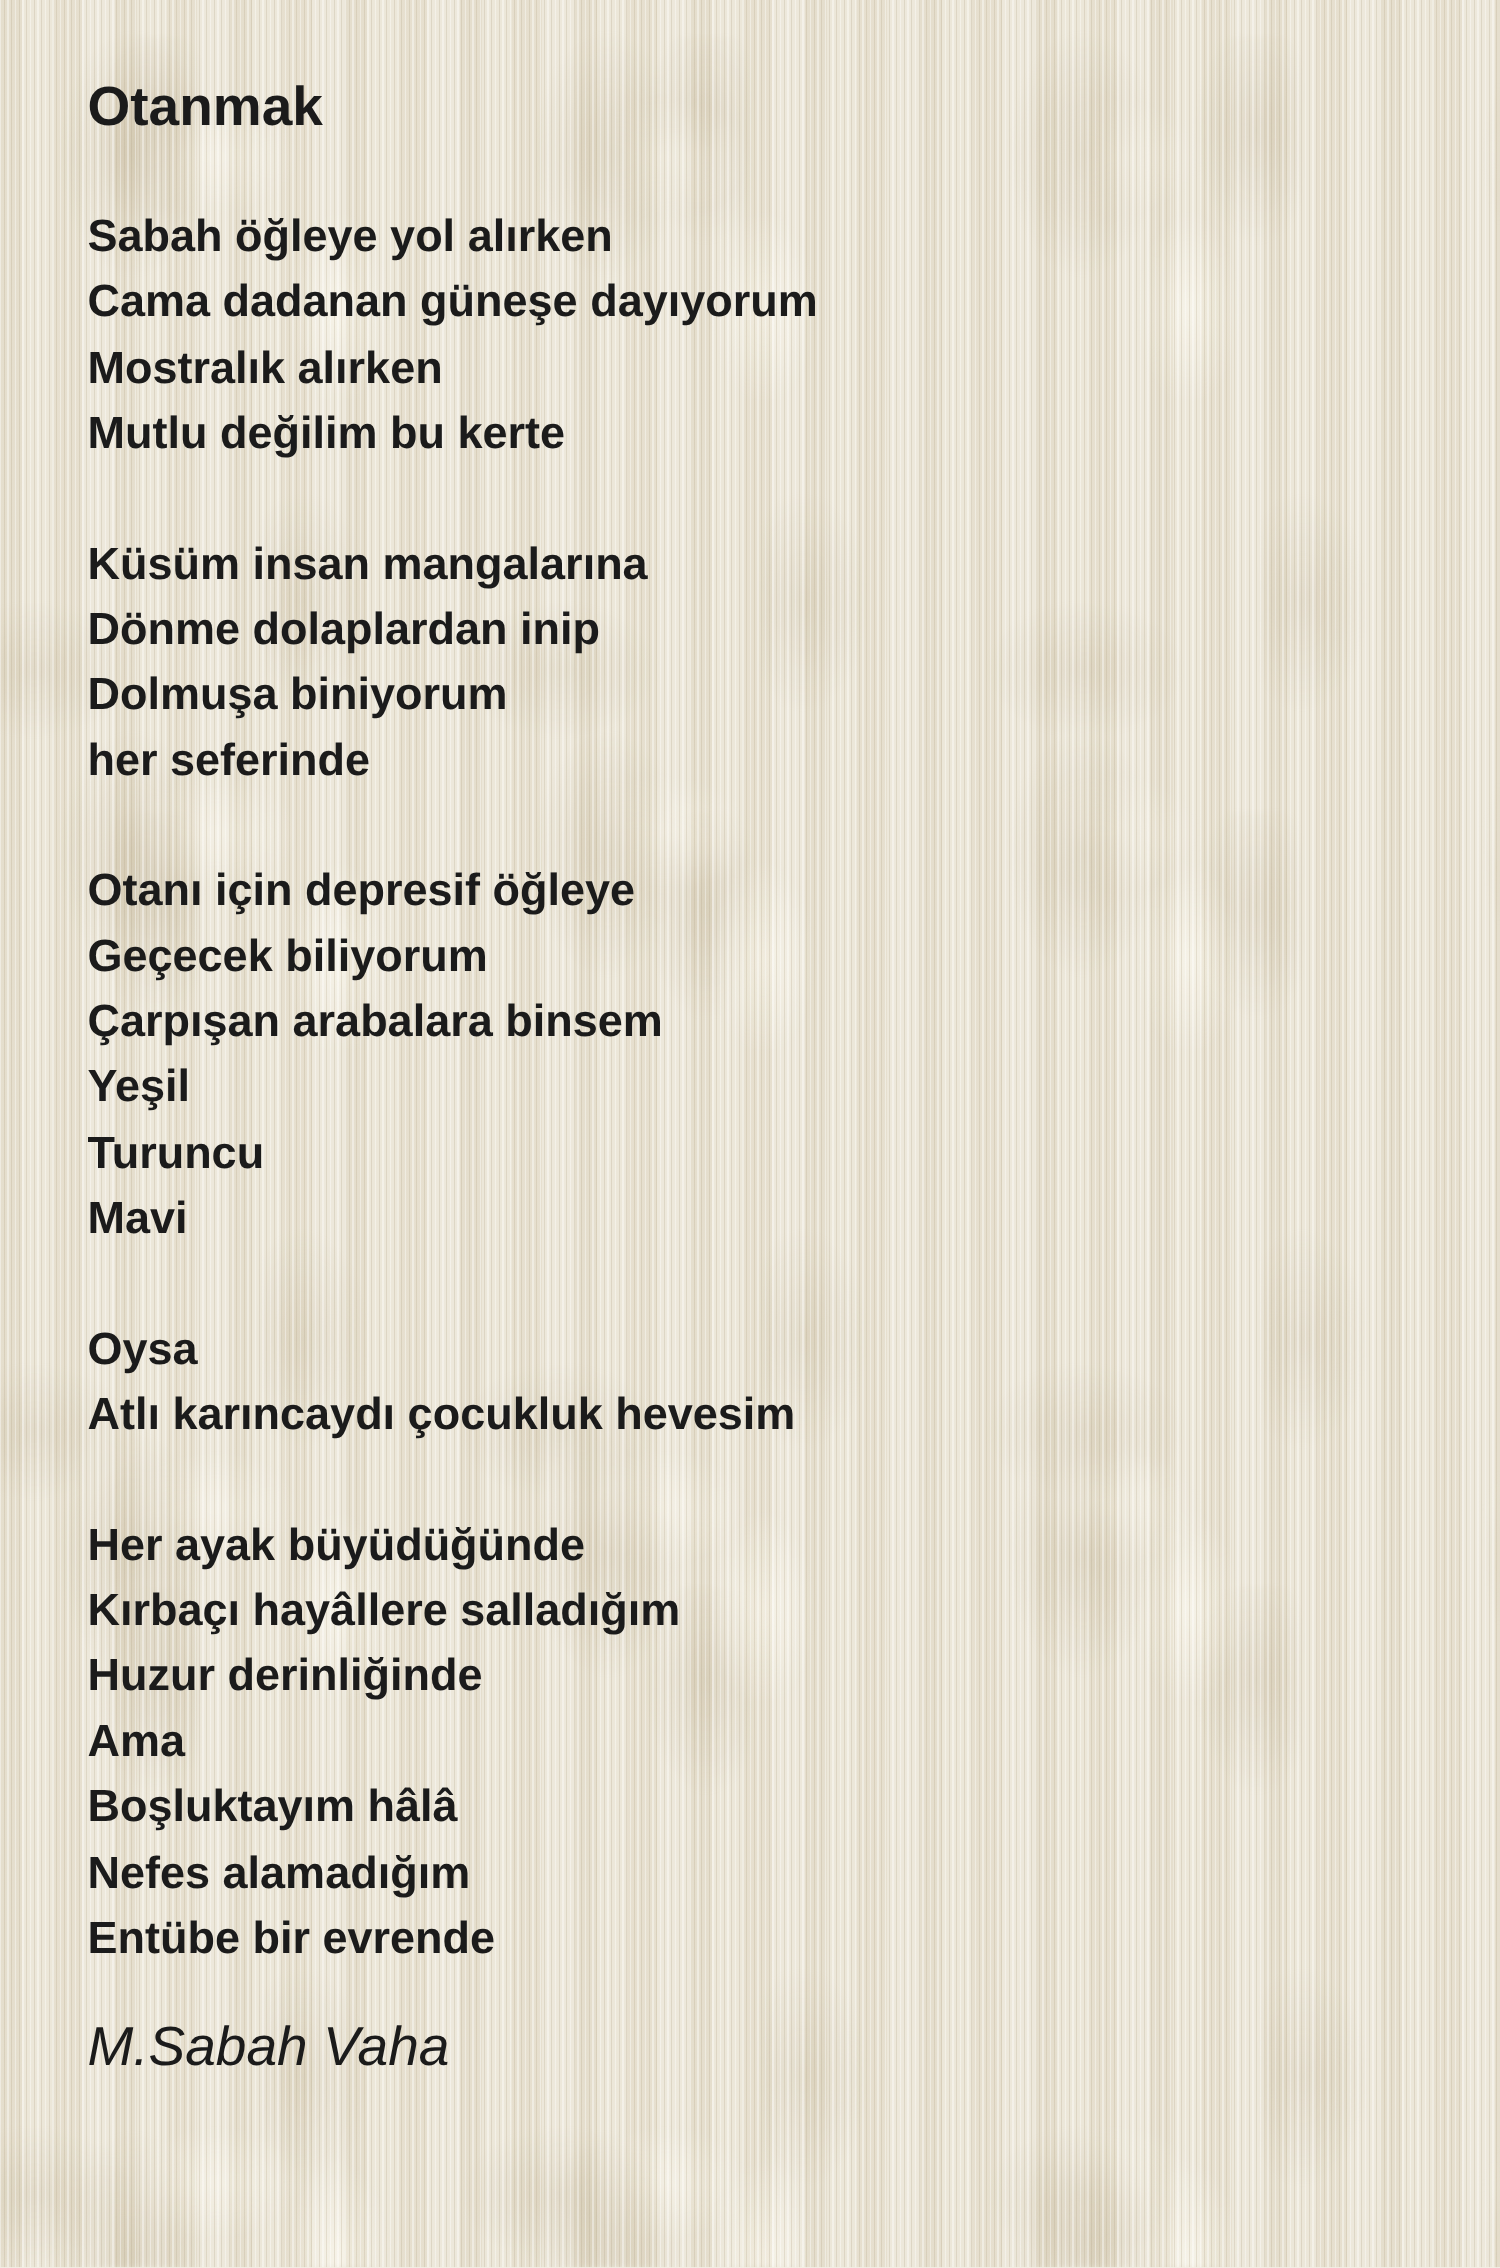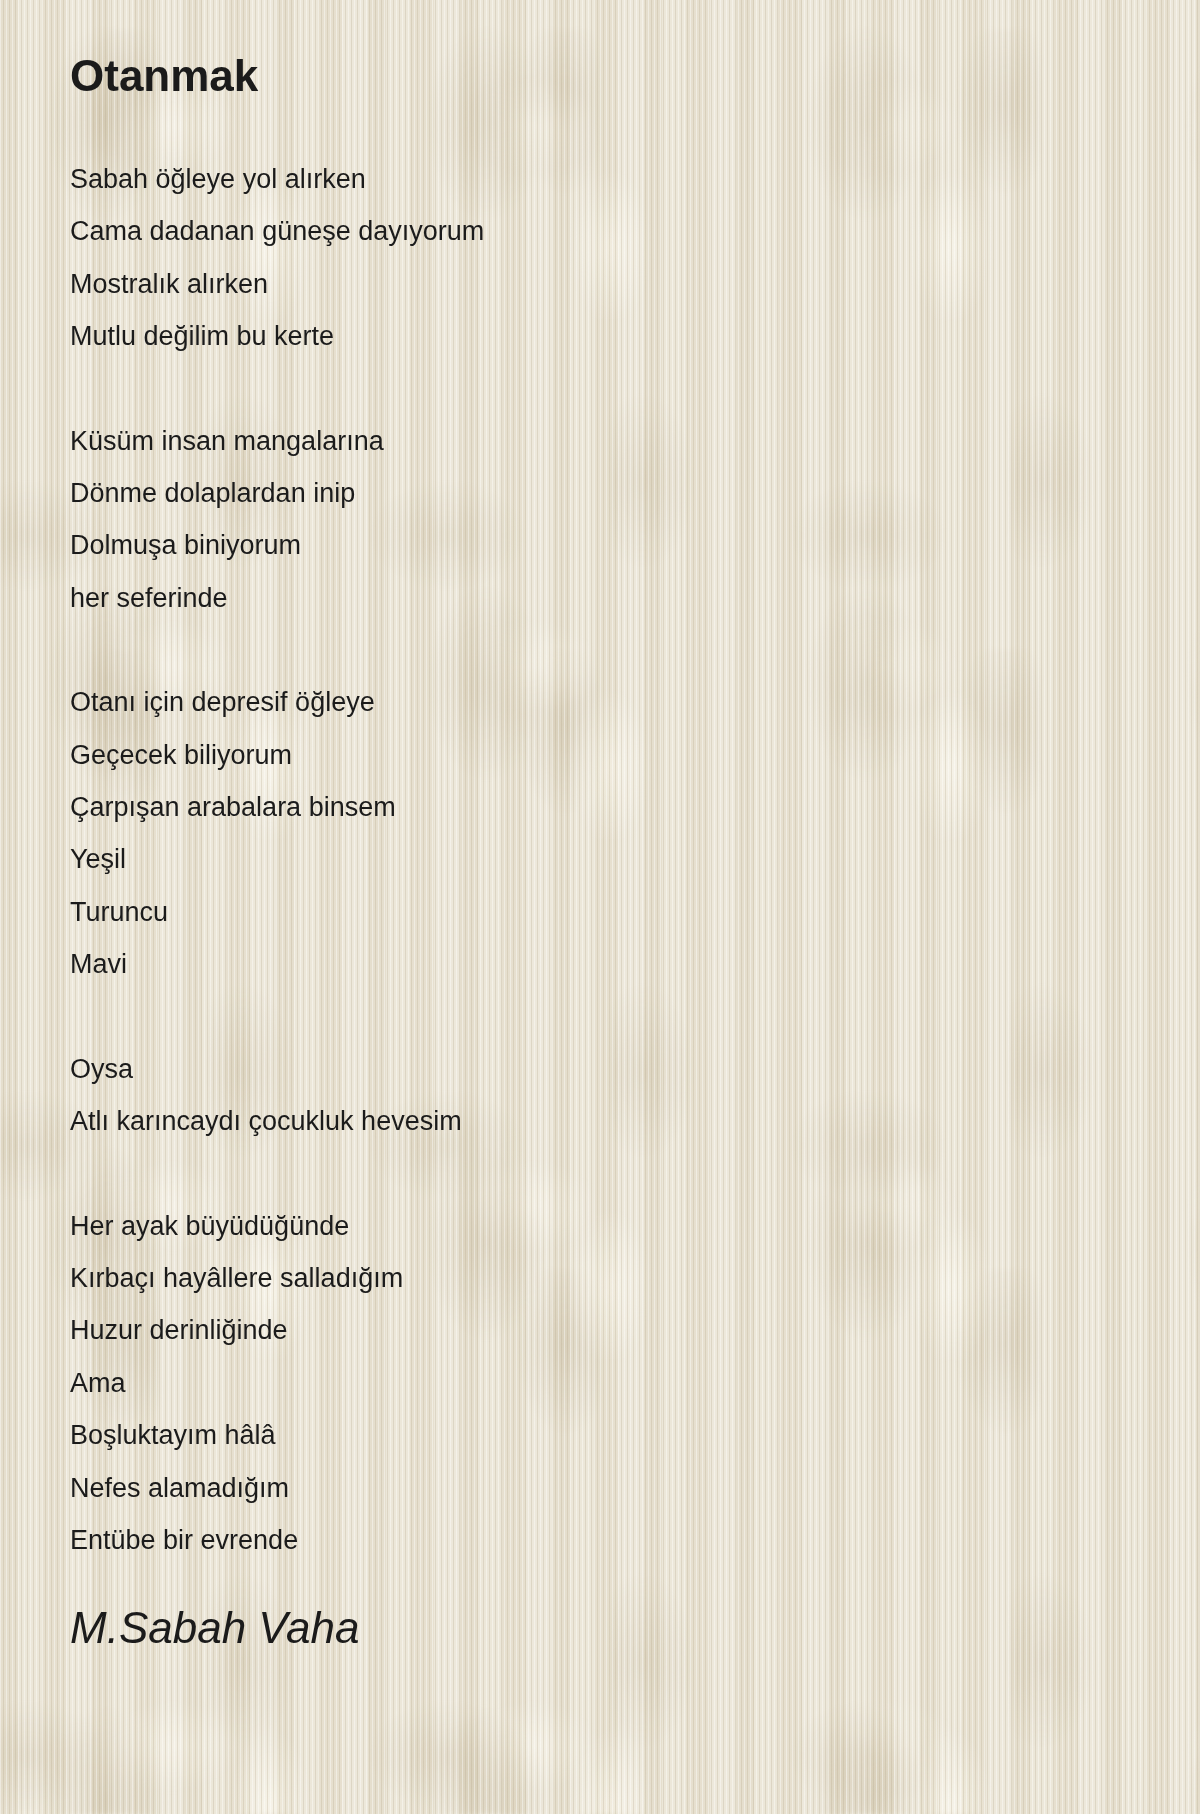--- a/index.html
+++ b/index.html
@@ -44,36 +44,36 @@
       repeating-linear-gradient(90deg,
         rgba(211,200,176,0.16) 0px, rgba(211,200,176,0.16) 18px,
         rgba(255,255,255,0.14) 18px, rgba(255,255,255,0.14) 42px,
         rgba(211,200,176,0.10) 42px, rgba(211,200,176,0.10) 66px,
         rgba(255,255,255,0.18) 66px, rgba(255,255,255,0.18) 92px);
     filter: blur(0.5px);
   }
   .content {
     position: absolute;
     left: 70px;
-    top: 2px;
+    top: 12px;
     width: 1080px;
     color: #1b1b1b;
   }
   .title {
     margin: 52px 0 0 0;
     font-size: 44px;
     font-weight: bold;
     line-height: 1;
   }
   .stanza { margin: 52px 0 0 0; }
   .stanza.first { margin-top: 55px; }
   .line {
     margin: 0;
-    font-size: 27px;
-    font-weight: normal;
+    font-size: 36px;
+    font-weight: bold;
     line-height: 52.4px;
     white-space: pre-wrap;
   }
   .signature {
     margin: 36px 0 0 0;
     font-size: 44px;
     font-weight: normal;
     font-style: italic;
     line-height: 52.8px;
   }

